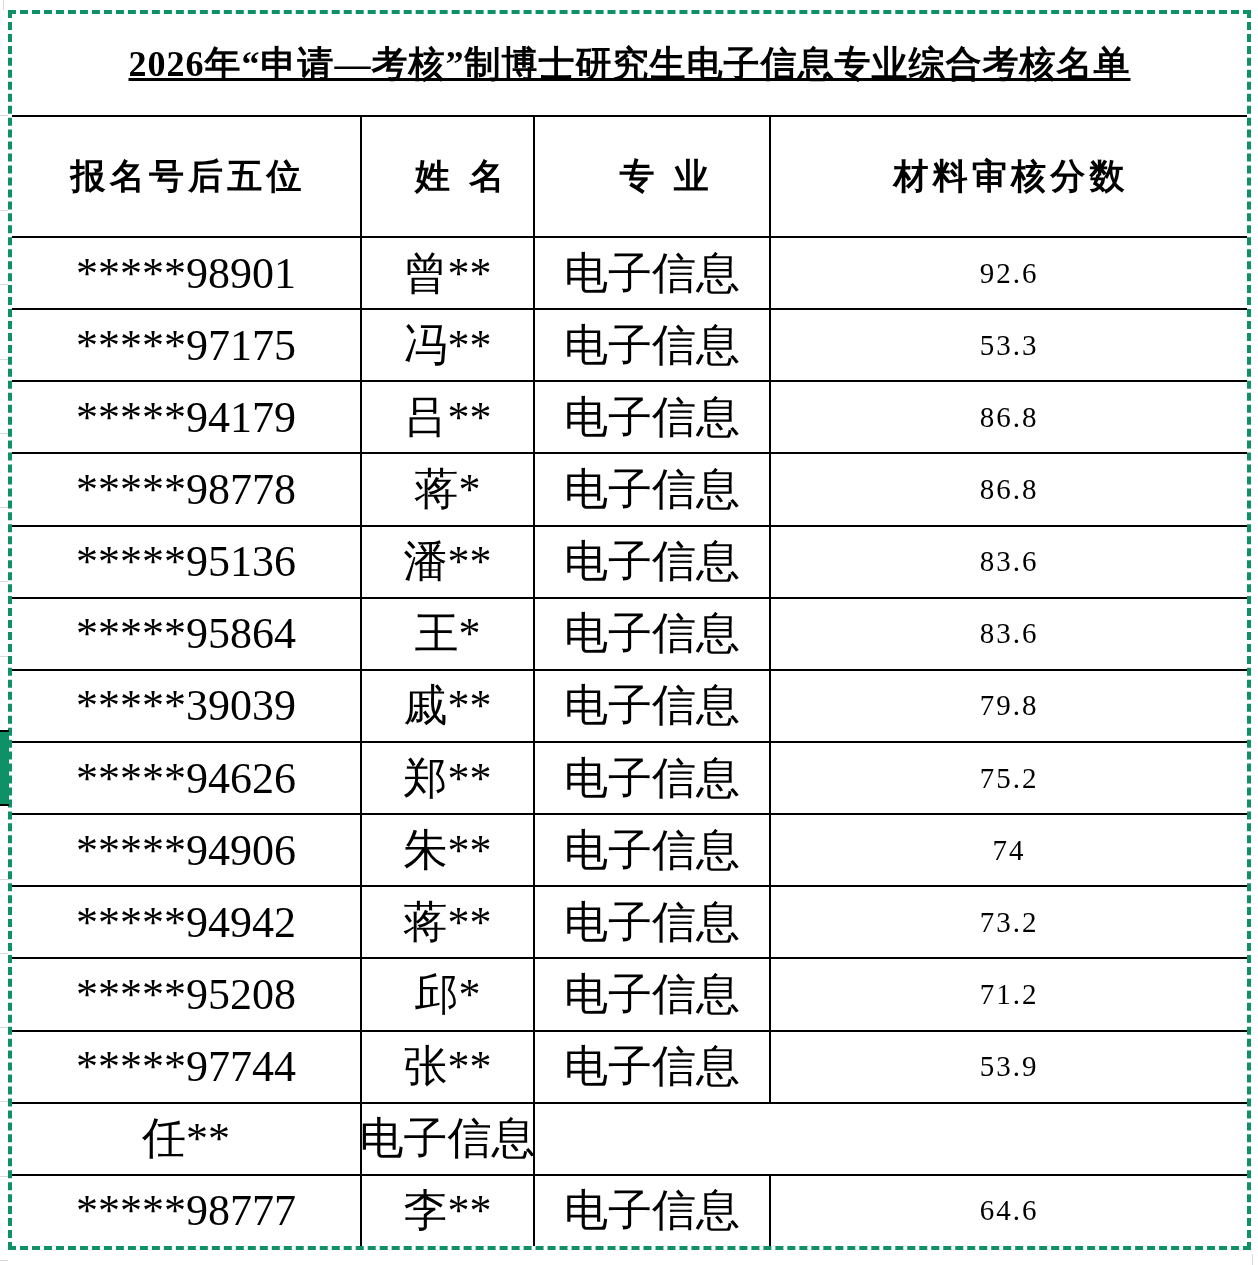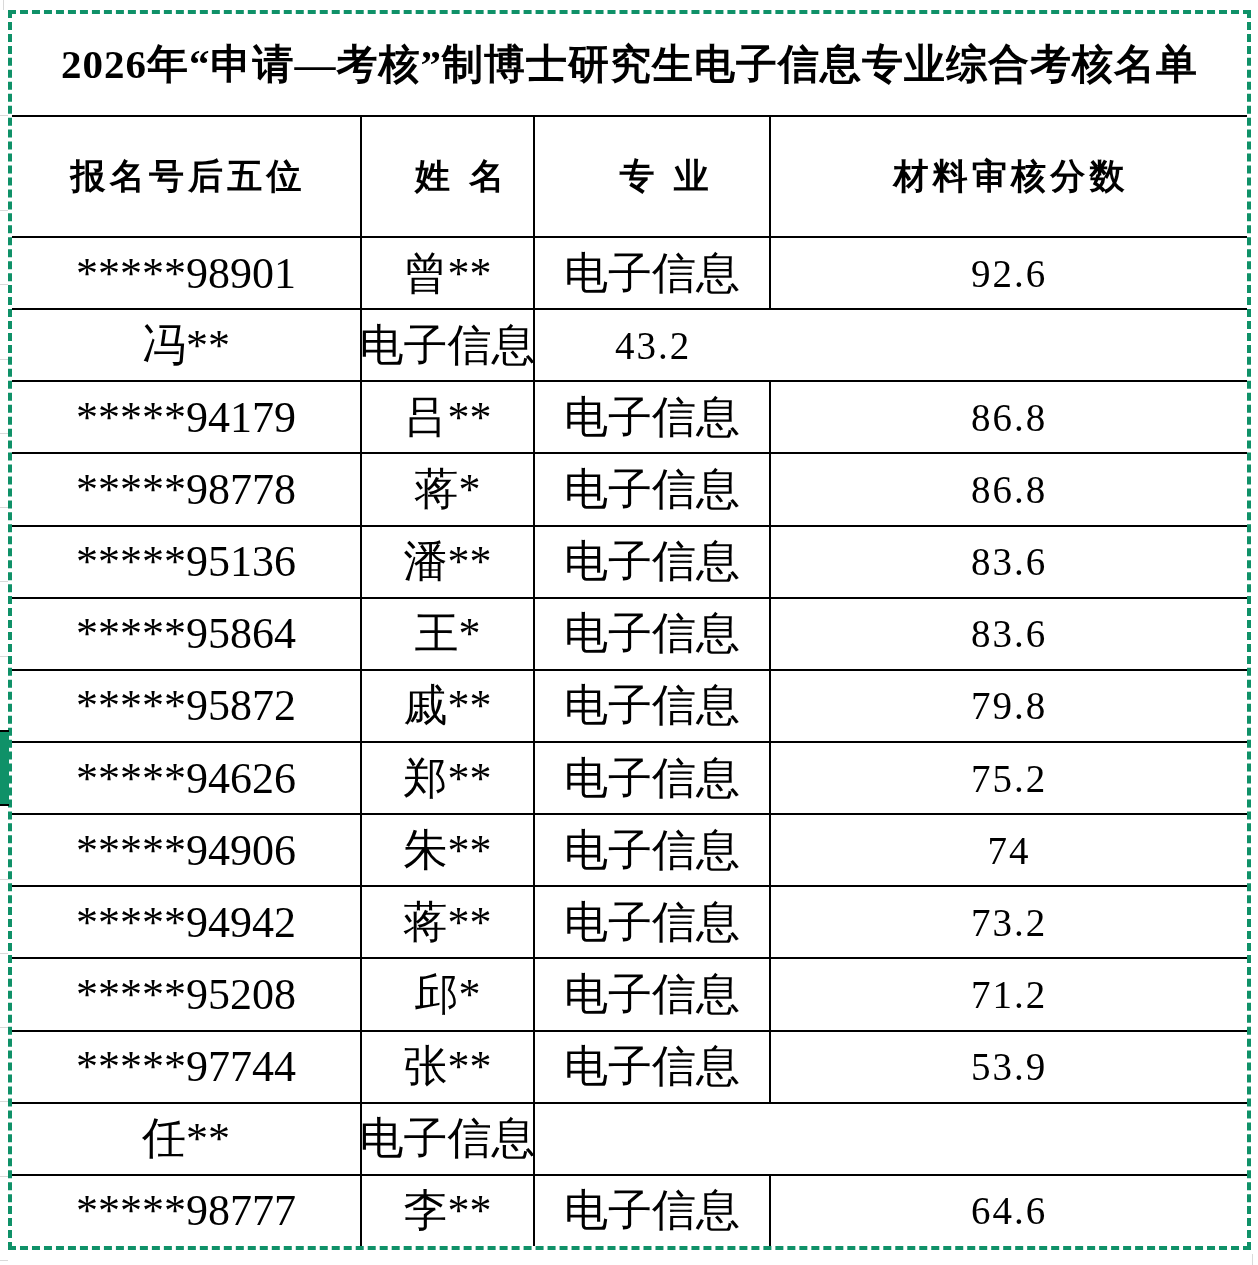--- a/index.html
+++ b/index.html
@@ -30,24 +30,25 @@
     background: #ffffff;
     display: flex;
     flex-direction: column;
   }
   .title-cell {
     height: 101px;
     box-sizing: border-box;
     display: flex;
     align-items: center;
     justify-content: center;
-    font-size: 41px;
+    font-size: 36px;
     font-weight: bold;
     letter-spacing: 1px;
     white-space: nowrap;
+    text-decoration: underline;
   }
   .grid-row {
     display: grid;
     grid-template-columns: 350px 173px 236px 1fr;
     box-sizing: border-box;
     border-top: 2px solid #000000;
   }
   .header-row { height: 121px; }
   .data-row { flex: 1 1 0; }
   .cell {
@@ -64,21 +65,21 @@
     font-size: 35px;
     letter-spacing: 0.12em;
     text-indent: 0.12em;
   }
   .header-row .cell.ls-wide {
     letter-spacing: 0.55em;
     text-indent: 0.55em;
     padding-left: 24px;
   }
   .data-row .cell { font-size: 44px; }
-  .data-row .cell.score { font-size: 39px; letter-spacing: 2px; }
+  .data-row .cell.score { font-size: 29px; letter-spacing: 2px; }
 
   
   .row8-bar {
     position: absolute;
     left: 0;
     top: 730px;
     width: 9px;
     height: 76px;
     background: #0f9168;
     border-top: 2px solid #000000;
@@ -144,23 +145,24 @@
     </div>
 
     <div class="grid-row data-row">
       <div class="cell b-right">*****98901</div>
       <div class="cell b-right">曾**</div>
       <div class="cell b-right">电子信息</div>
       <div class="cell score">92.6</div>
     </div>
 
     <div class="grid-row data-row">
+      <div class="cell b-right">*****97175</div>
       <div class="cell b-right">冯**</div>
       <div class="cell b-right">电子信息</div>
-      <div class="cell score">43.2</div>
+      <div class="cell score">53.3</div>
     </div>
 
     <div class="grid-row data-row">
       <div class="cell b-right">*****94179</div>
       <div class="cell b-right">吕**</div>
       <div class="cell b-right">电子信息</div>
       <div class="cell score">86.8</div>
     </div>
 
     <div class="grid-row data-row">
@@ -178,21 +180,21 @@
     </div>
 
     <div class="grid-row data-row">
       <div class="cell b-right">*****95864</div>
       <div class="cell b-right">王*</div>
       <div class="cell b-right">电子信息</div>
       <div class="cell score">83.6</div>
     </div>
 
     <div class="grid-row data-row">
-      <div class="cell b-right">*****95872</div>
+      <div class="cell b-right">*****39039</div>
       <div class="cell b-right">戚**</div>
       <div class="cell b-right">电子信息</div>
       <div class="cell score">79.8</div>
     </div>
 
     <div class="grid-row data-row">
       <div class="cell b-right">*****94626</div>
       <div class="cell b-right">郑**</div>
       <div class="cell b-right">电子信息</div>
       <div class="cell score">75.2</div>

